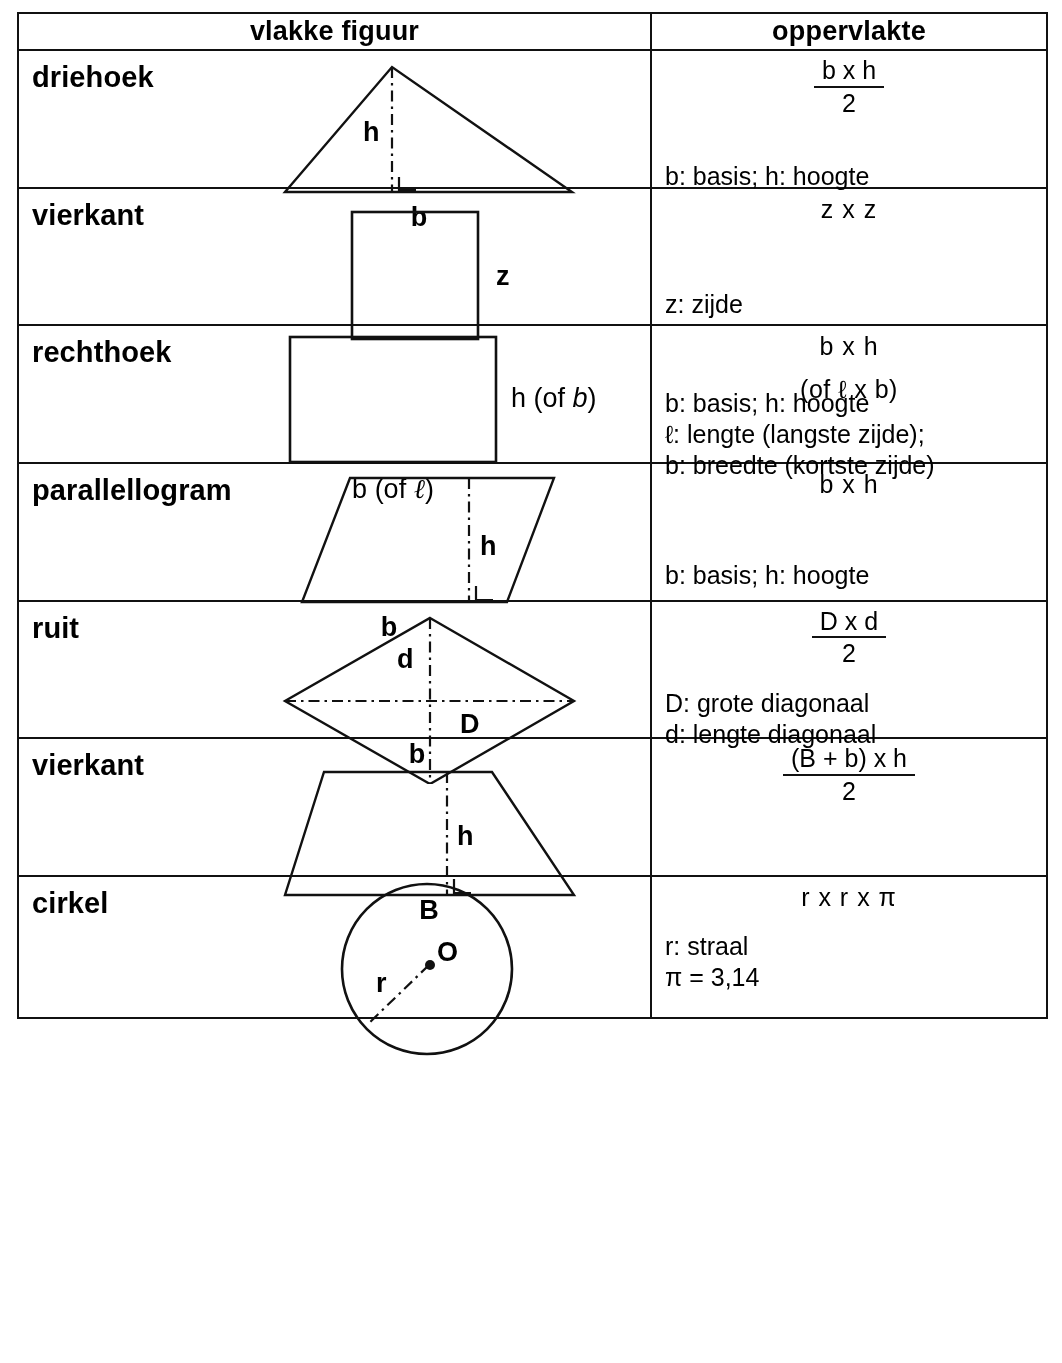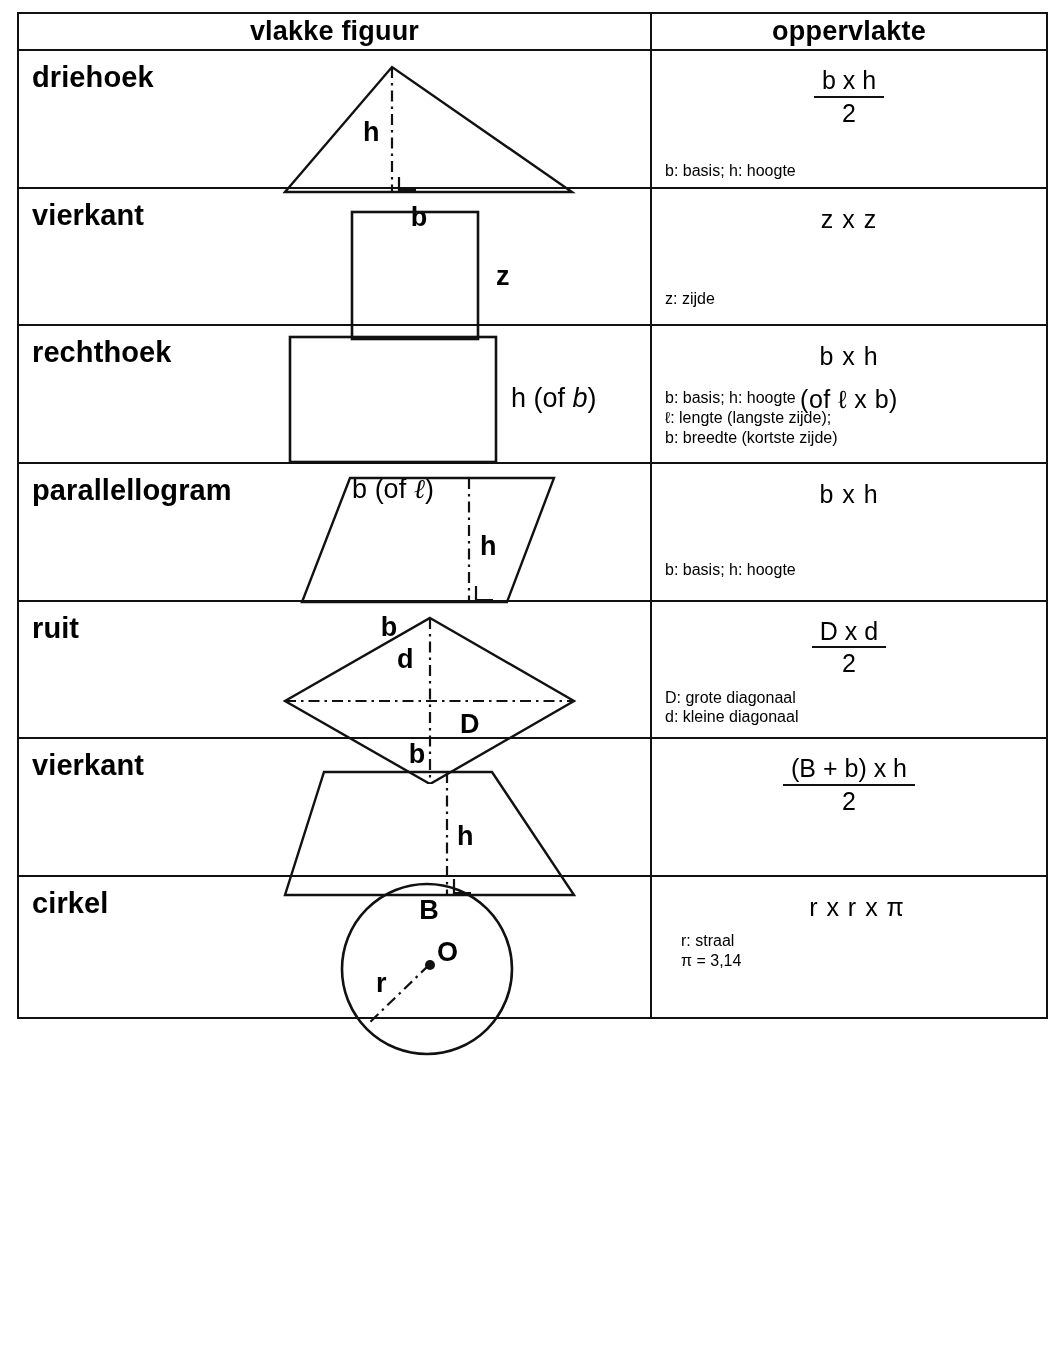--- a/index.html
+++ b/index.html
@@ -36,21 +36,21 @@
     flex-direction: column;
   }
 
   .row {
     display: flex;
     flex-direction: row;
     border-bottom: 2px solid #111111;
     box-sizing: border-box;
     position: relative;
   }
-  .row:last-child { border-bottom: none; gap: 16px; }
+  .row:last-child { border-bottom: none; }
 
   .cell-left {
     width: 633px;
     box-sizing: border-box;
     border-right: 2px solid #111111;
     position: relative;
   }
   .cell-right {
     flex: 1 1 auto;
     box-sizing: border-box;
@@ -90,21 +90,21 @@
     width: 633px;
     height: 100%;
   }
   .figure svg { display: block; }
 
   
   .formula-wrap {
     position: absolute;
     left: 0;
     right: 0;
-    top: 16px;
+    top: 6px;
     text-align: center;
     font-size: 25px;
     line-height: 1.12;
   }
   .frac {
     display: inline-block;
     text-align: center;
     line-height: 1.1;
   }
   .frac .num {
@@ -123,21 +123,21 @@
   .sub-formula {
     display: block;
     margin-top: 15px;
     letter-spacing: 0.5px;
   }
 
   .notes {
     position: absolute;
     left: 13px;
     right: 6px;
-    font-size: 16px;
+    font-size: 25px;
     line-height: 1.24;
     white-space: pre-line;
   }
   .notes.n-tri     { top: 110px; }
   .notes.n-square  { top: 100px; }
   .notes.n-rect    { top: 62px; }
   .notes.n-para    { top: 96px; }
   .notes.n-rhombus { top: 86px; }
   .notes.n-trap    { top: 92px; }
   .notes.n-circle  { top: 54px; }
@@ -268,21 +268,21 @@
         </div>
       </div>
       <div class="cell-right">
         <div class="formula-wrap">
           <span class="frac">
             <span class="num">D x d</span>
             <span class="den">2</span>
           </span>
         </div>
         <div class="notes n-rhombus">D: grote diagonaal
-d: kleine diagonaal</div>
+d: lengte diagonaal</div>
       </div>
     </div>
 
     <div class="row row-body">
       <div class="cell-left">
         <div class="shape-name">vierkant</div>
         <div class="figure">
           <svg width="633" height="182" viewBox="0 0 633 182">
             <polygon points="305,33 473,33 555,156 266,156" fill="none" stroke="#111111" stroke-width="2.4"></polygon>
             <line x1="428" y1="33" x2="428" y2="156" stroke="#111111" stroke-width="2.2" stroke-dasharray="11,5,2.5,5"></line>

